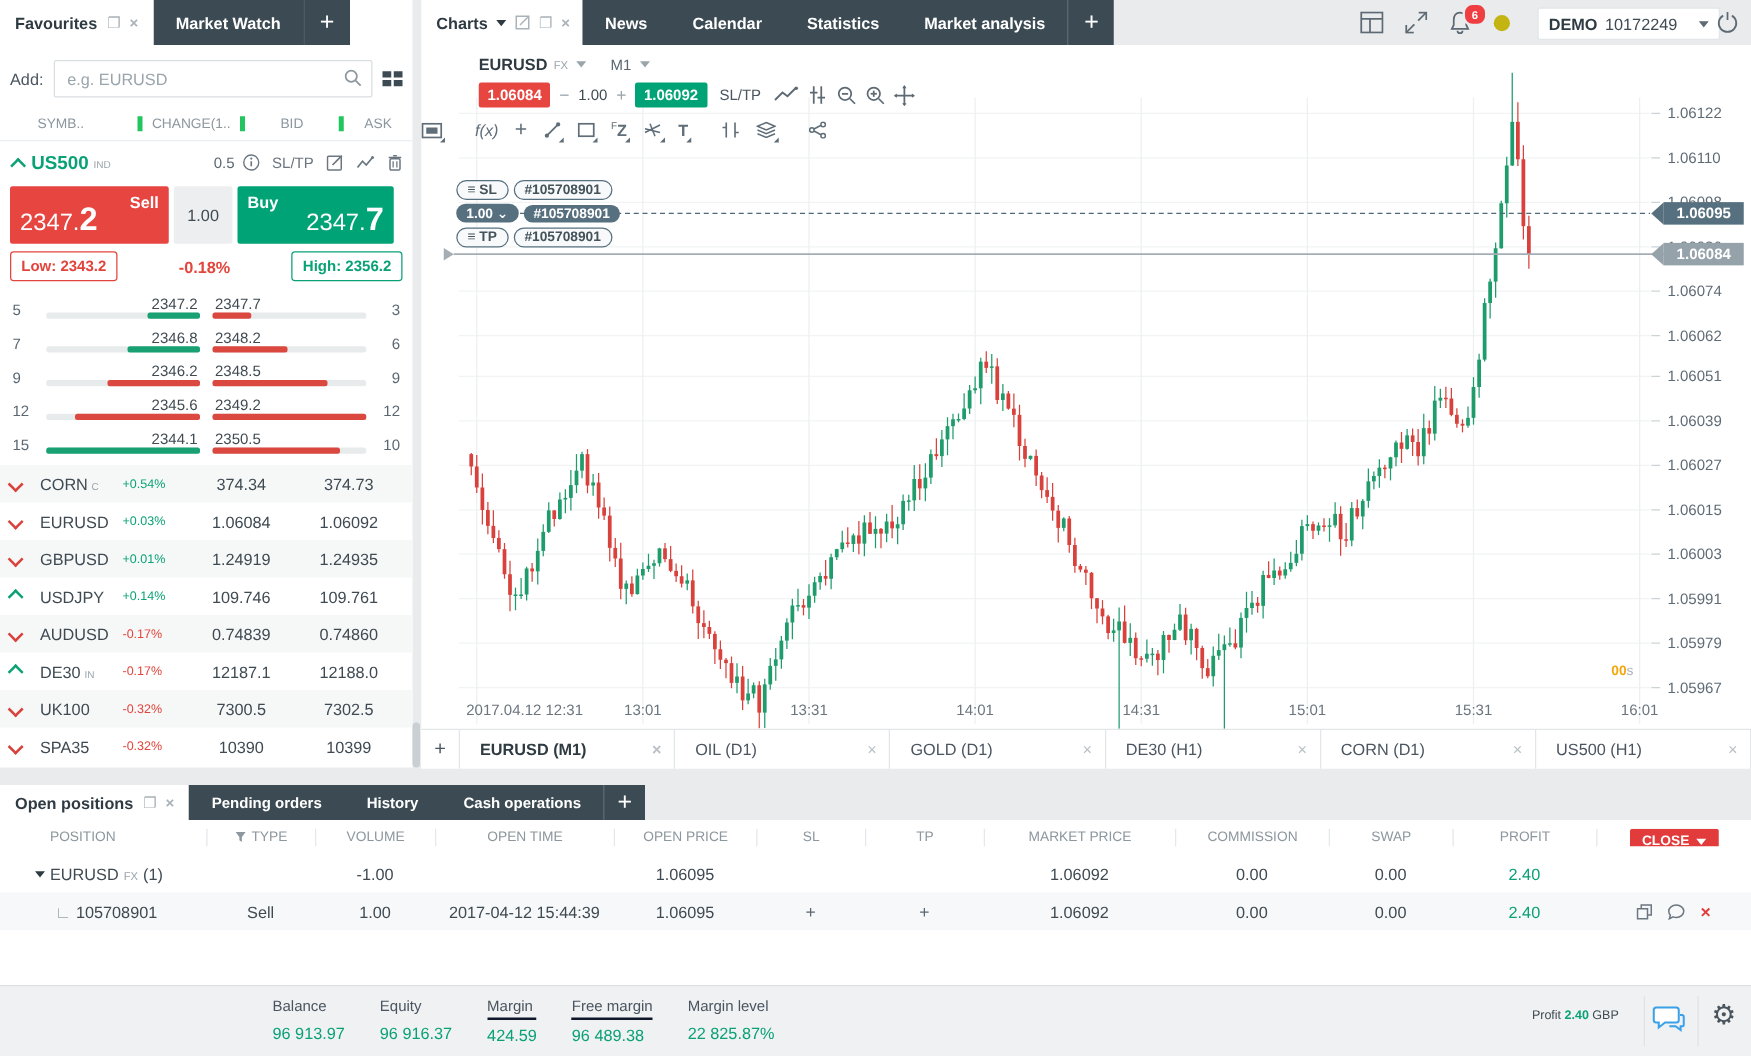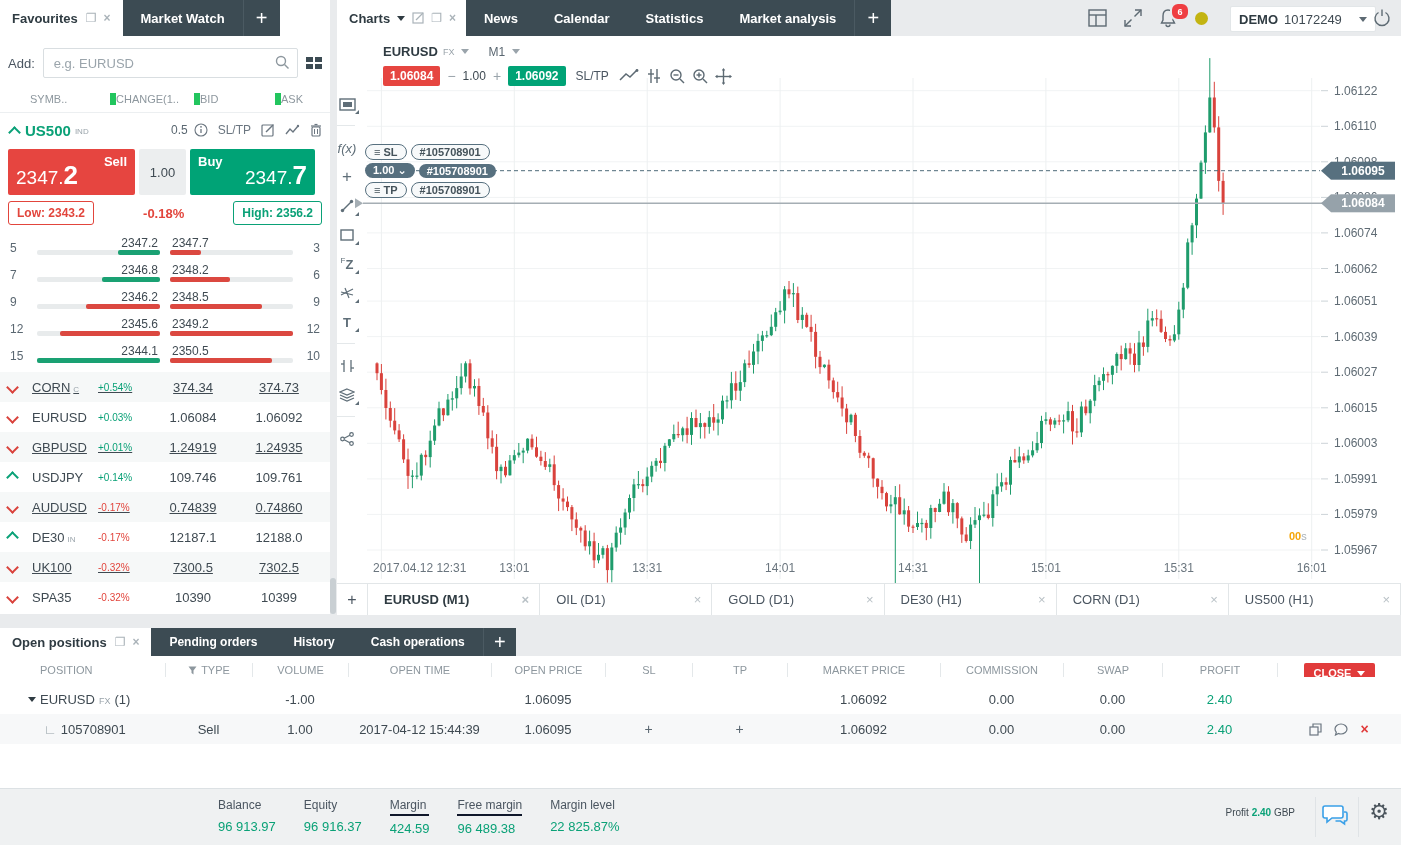--- a/index.html
+++ b/index.html
@@ -16,21 +16,21 @@
   
   #left-panel{left:0;top:0;width:330px;height:614px;background:#fff;}
   .addrow{display:flex;align-items:center;gap:8px;padding:12px 8px 8px 8px;}
   .addinput{position:relative;flex:1;}
   .addinput input{width:100%;box-sizing:border-box;height:30px;border:1px solid #d9dee1;border-radius:2px;padding:0 28px 0 10px;font-size:13px;color:#3f4a52;outline:none;}
   .addinput input::placeholder{color:#9aa4ab;}
   .searchicon{position:absolute;right:8px;top:7px;}
   .gridicon{display:grid;grid-template-columns:7px 7px;grid-gap:2px;cursor:pointer;}
   .gridicon span{width:7px;height:5px;background:#3c4b53;display:block;}
   .wl-header{display:flex;align-items:center;height:26px;color:#8d979e;font-size:11px;border-bottom:1px solid #eceff1;}
-  .wl-header .c{border-left:6px solid #22c55e;text-align:left;}
+  .wl-header .c{border-left:4px solid #22c55e;text-align:center;}
   .wl-header .c:first-child{border-left:none;text-align:left;padding-left:30px;}
   
   .feat-head{display:flex;align-items:center;height:30px;padding:2px 8px 0 10px;gap:6px;}
   .chev{width:7px;height:7px;border-right:2px solid;border-bottom:2px solid;display:inline-block;flex:none;}
   .chev.up{transform:rotate(-135deg);margin-top:4px;}
   .chev.down{transform:rotate(45deg);margin-top:-2px;}
   .chev.green{border-color:#0aa177;}
   .chev.red{border-color:#d9423c;}
   .feat-sym{color:#0aa177;font-weight:bold;font-size:15px;}
   .feat-suffix{color:#9aa4ab;font-size:8px;margin-left:-2px;margin-top:2px;}
@@ -58,21 +58,21 @@
   .domcount.r{text-align:right;}
   .domside{flex:1;position:relative;height:20px;margin:0 5px;}
   .domtrack{position:absolute;bottom:3px;left:0;right:0;height:5px;background:#e8ebec;border-radius:2px;}
   .domfill{position:absolute;bottom:3px;height:5px;border-radius:2px;}
   .domprice{position:absolute;bottom:8px;font-size:12px;color:#3f4a52;}
   .domside.bid .domfill{right:0;} .domside.bid .domprice{right:2px;}
   .domside.ask .domfill{left:0;} .domside.ask .domprice{left:2px;}
   .fill-green{background:#1aa173;} .fill-red{background:#db4840;}
   
   .symrow{display:flex;align-items:center;height:30px;padding:0 8px;cursor:default;}
-  .symrow.alt{background:#f6f8f8;text-decoration:underline;}
+  .symrow.alt{background:#f6f8f8;}
   .symrow .name{width:66px;overflow:hidden;white-space:nowrap;font-size:13px;color:#3f4a52;display:flex;align-items:baseline;gap:3px;}
   .symrow .name .sfx{font-size:8px;color:#9aa4ab;}
   .symrow .chv{width:24px;}
   .symrow .chg{width:52px;font-size:10px;}
   .symrow .bid,.symrow .ask{flex:1;text-align:center;font-size:13px;}
   .txt-green{color:#0aa177;} .txt-red{color:#e2453c;}
   #left-scroll{left:330px;top:578px;width:6px;height:36px;background:#c9cfd3;border-radius:3px;}
   
   .icon16{stroke:#5d6a73;fill:none;stroke-width:1.4;}
   #acct-box{left:1230px;top:6px;width:128px;height:24px;background:#fff;border:1px solid #e2e6e8;border-radius:2px;display:flex;align-items:center;gap:6px;padding:0 8px;cursor:pointer;}
@@ -88,21 +88,21 @@
   .chart-toolbar1 .sym{font-weight:bold;color:#2f3b42;font-size:13px;}
   .chart-toolbar1 .mkt{font-size:9px;color:#9aa4ab;}
   .tfa{font-size:12px;color:#5a6771;margin-left:14px;}
   .chart-toolbar2{position:absolute;left:46px;top:30px;display:flex;align-items:center;gap:7px;}
   .pricetag{color:#fff;font-weight:bold;font-size:12px;border-radius:2px;padding:3px 7px;cursor:pointer;}
   .pricetag.red{background:#e64540;} .pricetag.green{background:#00a376;}
   .pm{color:#9aa4ab;font-size:14px;cursor:pointer;}
   .tb2label{font-size:12px;color:#4a5560;margin:0 3px;cursor:pointer;}
   .tbicon{cursor:pointer;display:flex;align-items:center;}
   
-  #toolstrip{left:337px;top:96px;width:30px;display:flex;flex-direction:column;align-items:flex-start;gap:13px;}
+  #toolstrip{left:337px;top:96px;width:30px;display:flex;flex-direction:row;align-items:flex-start;gap:13px;}
   #toolstrip .t{color:#5f6e78;cursor:pointer;position:relative;height:16px;display:flex;align-items:center;justify-content:center;width:20px;}
   #toolstrip .sepln{width:18px;border-top:1px solid #e4e8ea;height:1px;}
   .subcorner:after{content:"";position:absolute;right:-2px;bottom:-2px;border-left:4px solid transparent;border-bottom:4px solid #5f6e78;}
   .fx{font-style:italic;font-size:13px;color:#4a545c;}
   .ttool{font-size:13px;font-weight:bold;}
   
   #chart-svg{position:absolute;left:0;top:0;}
   .pillrow{position:absolute;display:flex;gap:4px;align-items:center;height:17px;}
   .pill{border-radius:9px;font-size:11px;font-weight:bold;padding:1px 8px;white-space:nowrap;}
   .pill.outline{border:1px solid #57707f;color:#44525a;background:#f7f9fa;}

